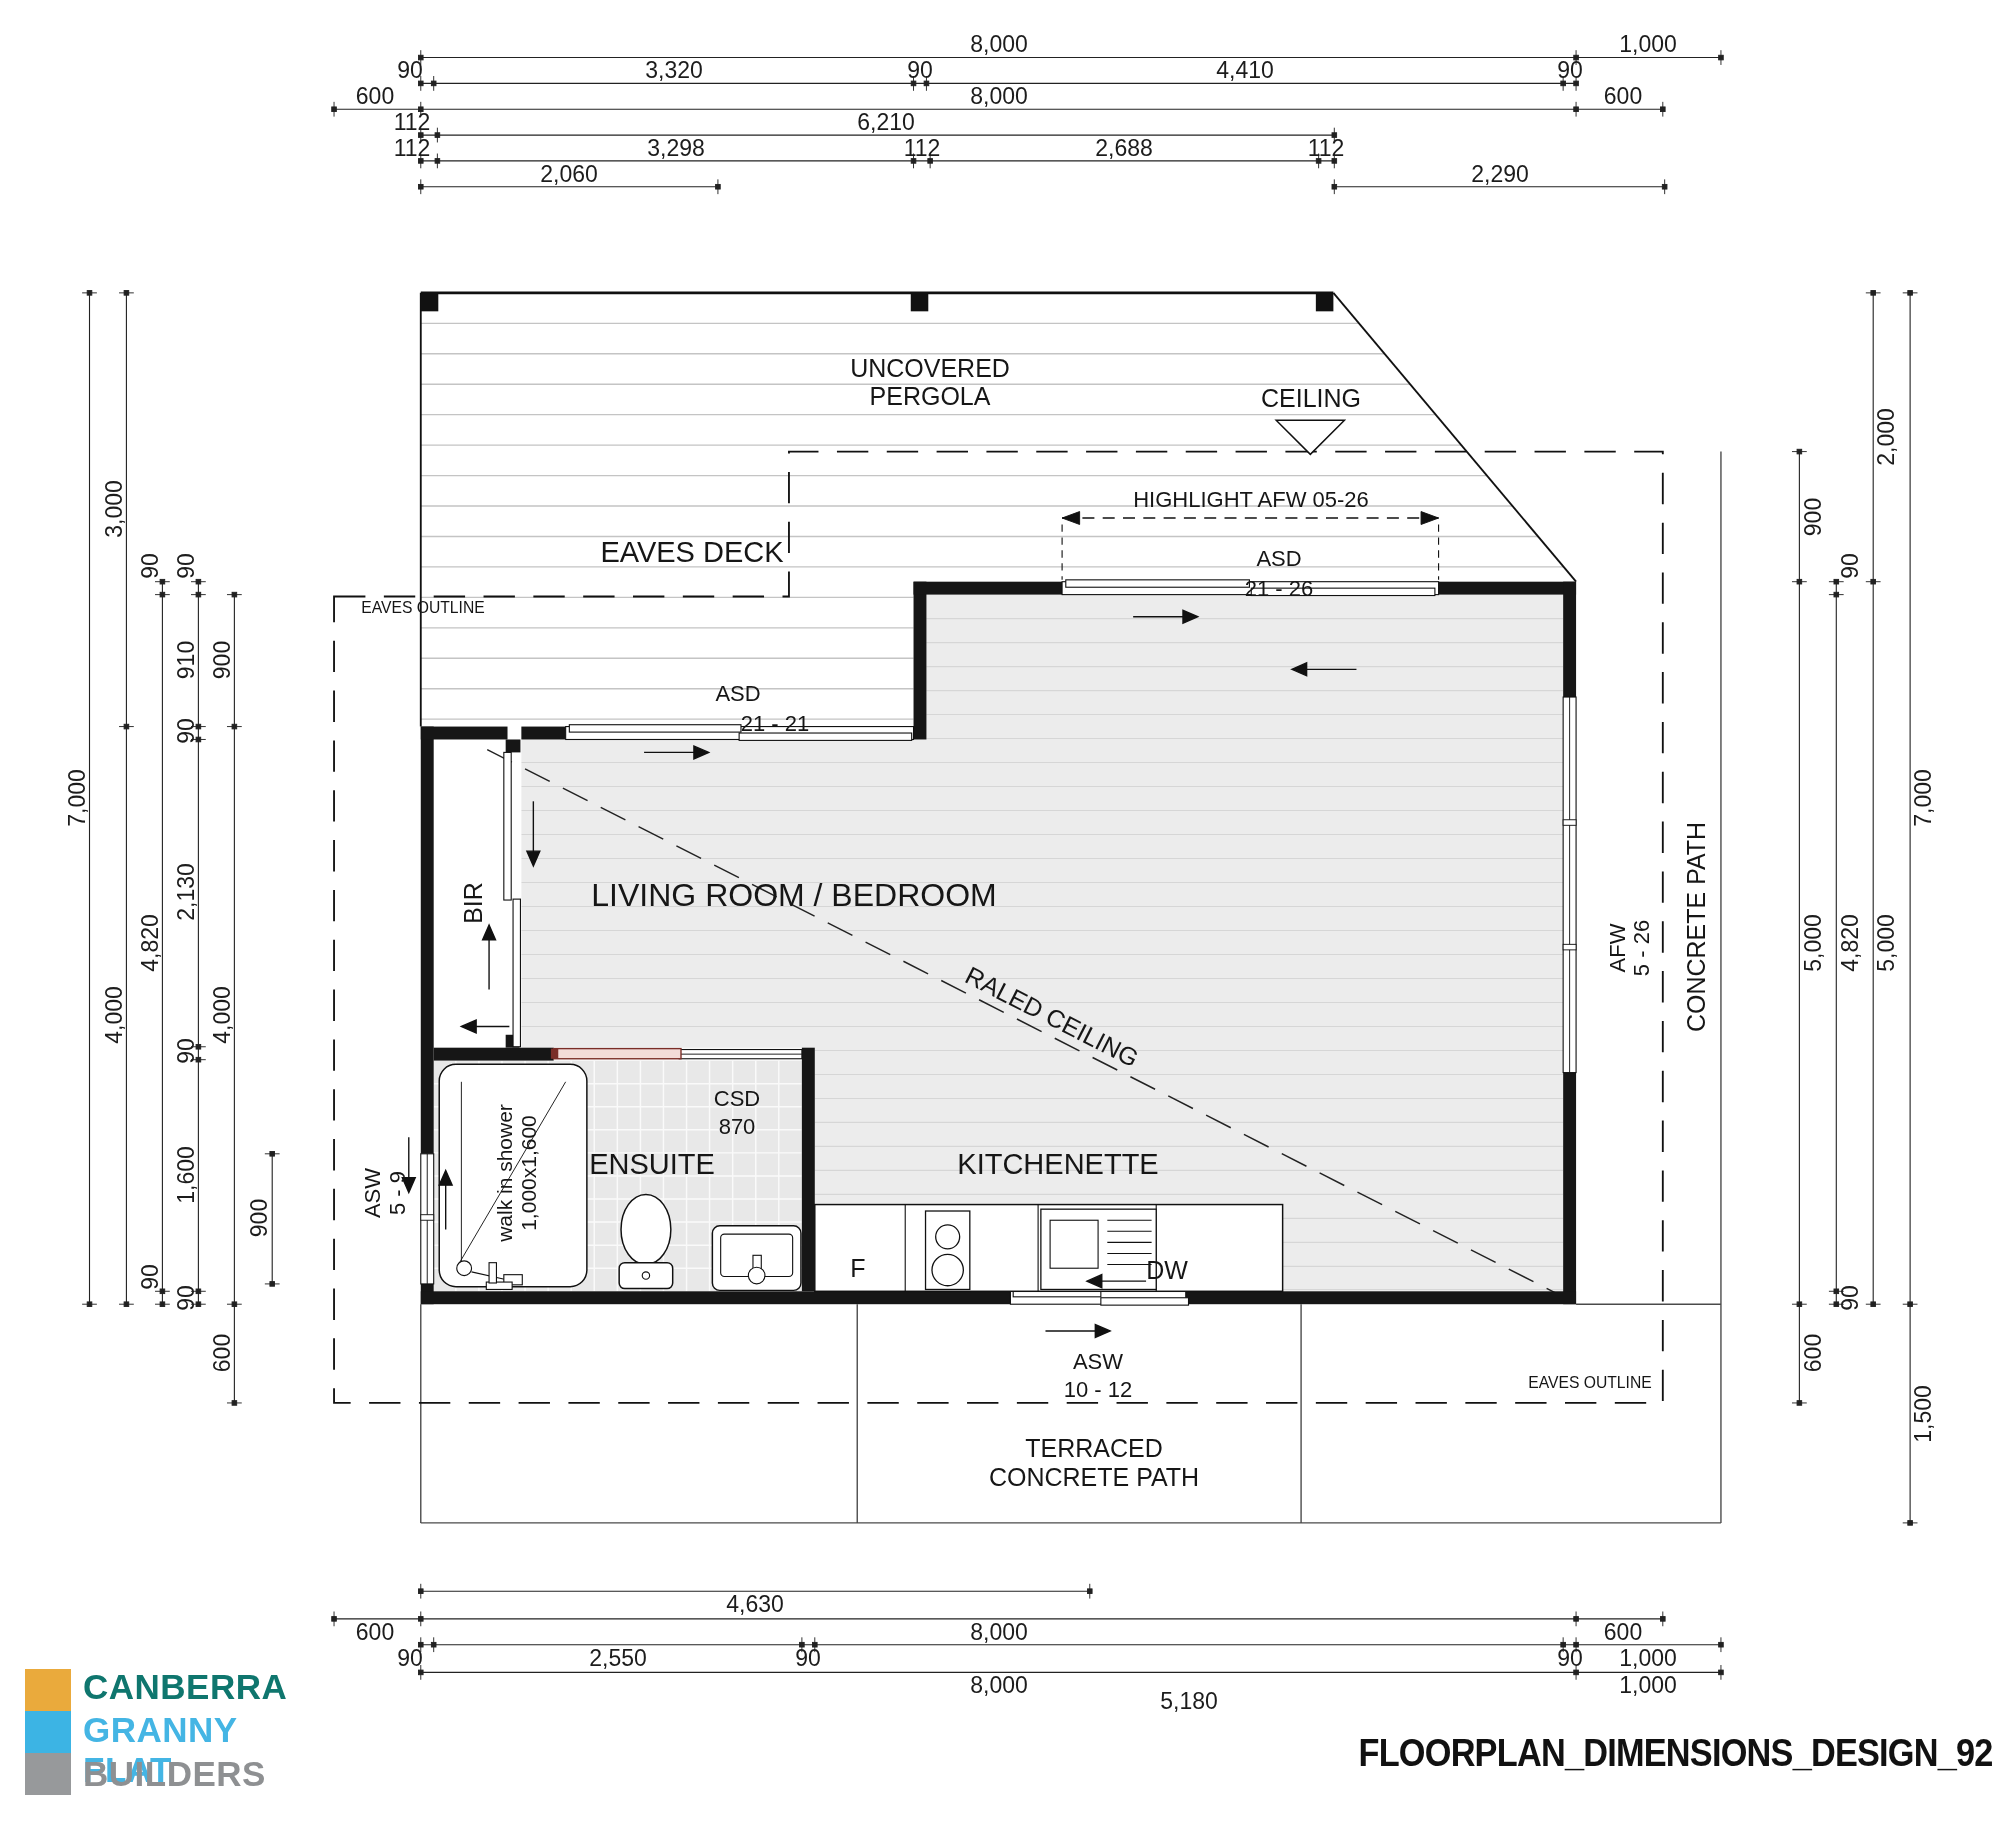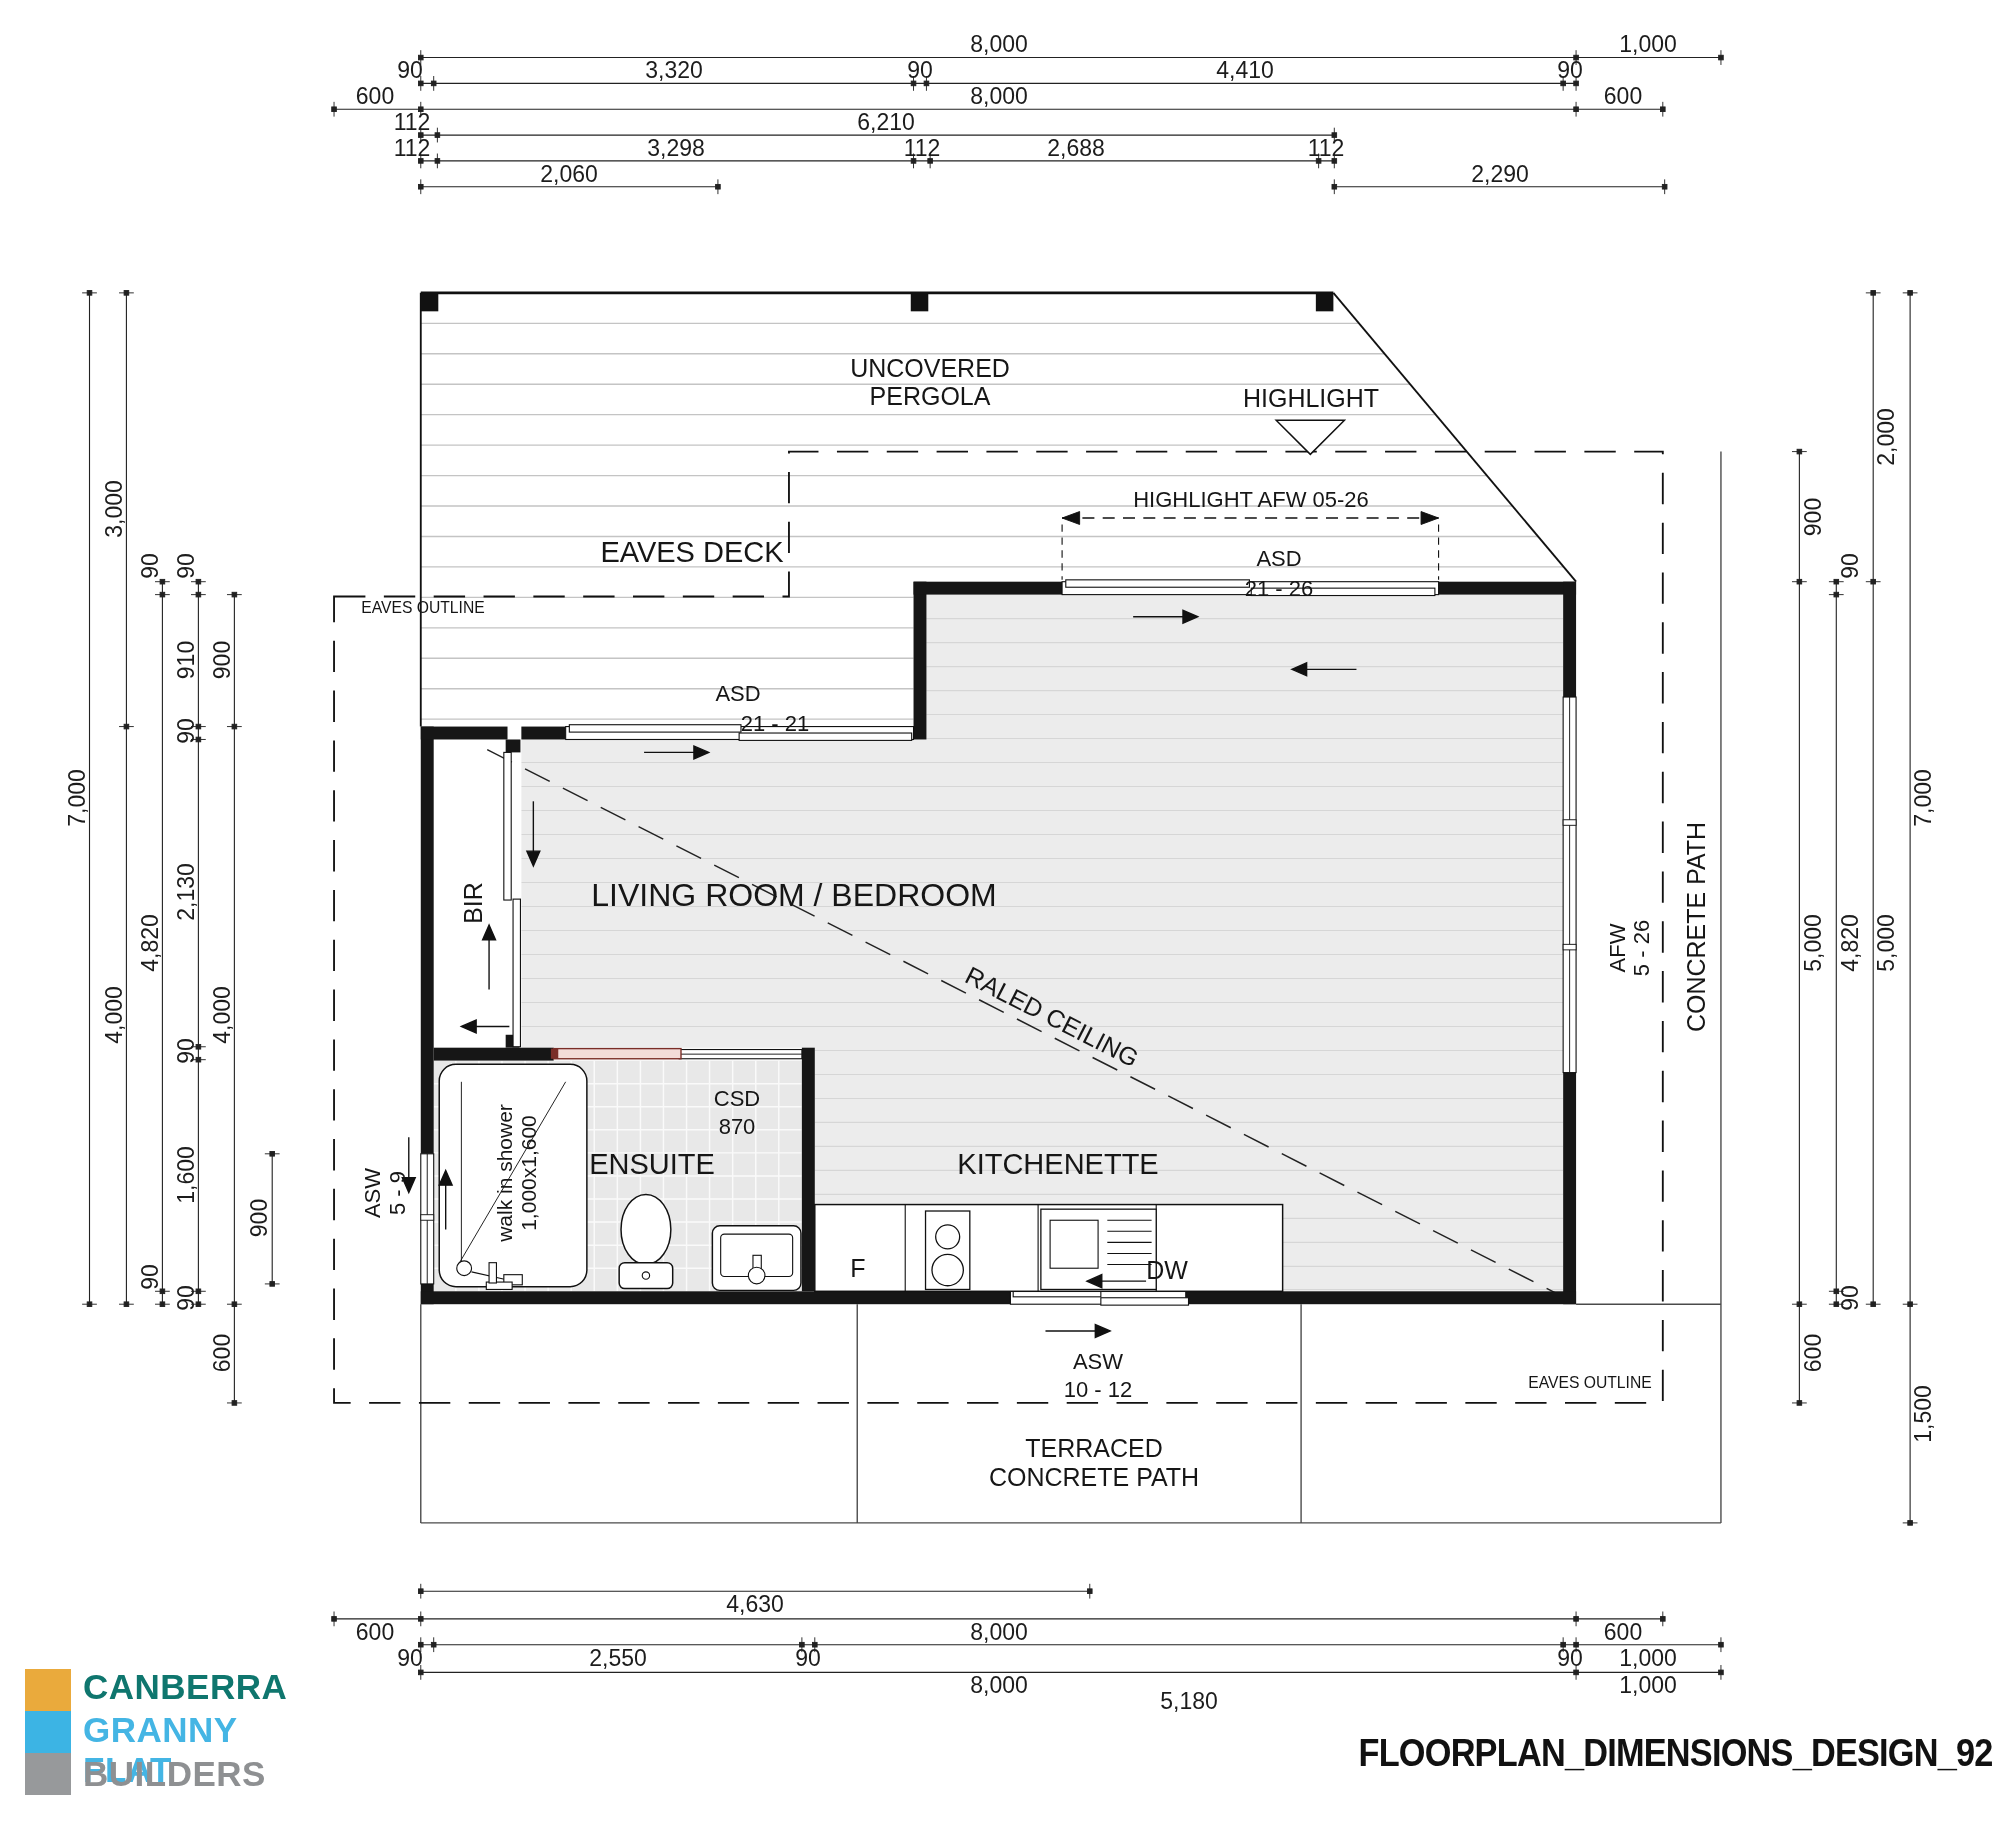--- a/index.html
+++ b/index.html
@@ -375,21 +375,21 @@
         <rect x="2067.5" y="1410.5" width="5" height="5"></rect>
         <line x1="2062" y1="1413" x2="2078" y2="1413" stroke-width="1"></line>
         <rect x="2067.5" y="1647.5" width="5" height="5"></rect>
         <line x1="2062" y1="1650" x2="2078" y2="1650" stroke-width="1"></line>
       </g>
 </svg>
 
 <div id="labels">
       <span class="lbl lbl-med" style="left: 930px; top: 368px; transform: translate(-50%, -50%) rotate(0deg);">UNCOVERED</span>
       <span class="lbl lbl-med" style="left: 930px; top: 396px; transform: translate(-50%, -50%) rotate(0deg);">PERGOLA</span>
-      <span class="lbl lbl-med" style="left: 1311px; top: 398px; transform: translate(-50%, -50%) rotate(0deg);">HIGHLIGHT</span>
+      <span class="lbl lbl-med" style="left: 1311px; top: 398px; transform: translate(-50%, -50%) rotate(0deg);">CEILING</span>
       <span class="lbl lbl-room" style="left: 692px; top: 552px; transform: translate(-50%, -50%) rotate(0deg);">EAVES DECK</span>
       <span class="lbl lbl-win" style="left: 1251px; top: 500px; transform: translate(-50%, -50%) rotate(0deg);">HIGHLIGHT AFW 05-26</span>
       <span class="lbl lbl-win" style="left: 1279px; top: 559px; transform: translate(-50%, -50%) rotate(0deg);">ASD</span>
       <span class="lbl lbl-win" style="left: 1279px; top: 589px; transform: translate(-50%, -50%) rotate(0deg); text-align: right;">21 - 26</span>
       <span class="lbl lbl-win" style="left: 738px; top: 694px; transform: translate(-50%, -50%) rotate(0deg);">ASD</span>
       <span class="lbl lbl-win" style="left: 738px; top: 724px; transform: translate(-50%, -50%) rotate(0deg); margin-left: 37px;">21 - 21</span>
       <span class="lbl lbl-tiny" style="left: 423px; top: 608px; transform: translate(-50%, -50%) rotate(0deg);">EAVES OUTLINE</span>
       <span class="lbl lbl-med" style="left: 473px; top: 903px; transform: translate(-50%, -50%) rotate(-90deg);">BIR</span>
       <span class="lbl lbl-lg" style="left: 794px; top: 895px; transform: translate(-50%, -50%) rotate(0deg);">LIVING ROOM / BEDROOM</span>
       <span class="lbl lbl-med" style="left: 1052px; top: 1017px; transform: translate(-50%, -50%) rotate(27deg);">RALED CEILING</span>
@@ -421,21 +421,21 @@
       <span class="lbl lbl-dim" style="left: 1245px; top: 70px; transform: translate(-50%, -50%) rotate(0deg);">4,410</span>
       <span class="lbl lbl-dim" style="left: 1570px; top: 70px; transform: translate(-50%, -50%) rotate(0deg);">90</span>
       <span class="lbl lbl-dim" style="left: 375px; top: 96px; transform: translate(-50%, -50%) rotate(0deg);">600</span>
       <span class="lbl lbl-dim" style="left: 999px; top: 96px; transform: translate(-50%, -50%) rotate(0deg);">8,000</span>
       <span class="lbl lbl-dim" style="left: 1623px; top: 96px; transform: translate(-50%, -50%) rotate(0deg);">600</span>
       <span class="lbl lbl-dim" style="left: 412px; top: 122px; transform: translate(-50%, -50%) rotate(0deg);">112</span>
       <span class="lbl lbl-dim" style="left: 886px; top: 122px; transform: translate(-50%, -50%) rotate(0deg);">6,210</span>
       <span class="lbl lbl-dim" style="left: 412px; top: 148px; transform: translate(-50%, -50%) rotate(0deg);">112</span>
       <span class="lbl lbl-dim" style="left: 676px; top: 148px; transform: translate(-50%, -50%) rotate(0deg);">3,298</span>
       <span class="lbl lbl-dim" style="left: 922px; top: 148px; transform: translate(-50%, -50%) rotate(0deg);">112</span>
-      <span class="lbl lbl-dim" style="left: 1076px; top: 148px; transform: translate(-50%, -50%) rotate(0deg);">2,688</span>
+      <span class="lbl lbl-dim" style="left: 1124px; top: 148px; transform: translate(-50%, -50%) rotate(0deg);">2,688</span>
       <span class="lbl lbl-dim" style="left: 1326px; top: 148px; transform: translate(-50%, -50%) rotate(0deg);">112</span>
       <span class="lbl lbl-dim" style="left: 569px; top: 174px; transform: translate(-50%, -50%) rotate(0deg);">2,060</span>
       <span class="lbl lbl-dim" style="left: 1500px; top: 174px; transform: translate(-50%, -50%) rotate(0deg);">2,290</span>
       <span class="lbl lbl-dim" style="left: 77px; top: 798px; transform: translate(-50%, -50%) rotate(-90deg);">7,000</span>
       <span class="lbl lbl-dim" style="left: 114px; top: 509px; transform: translate(-50%, -50%) rotate(-90deg);">3,000</span>
       <span class="lbl lbl-dim" style="left: 114px; top: 1015px; transform: translate(-50%, -50%) rotate(-90deg);">4,000</span>
       <span class="lbl lbl-dim" style="left: 150px; top: 566px; transform: translate(-50%, -50%) rotate(-90deg);">90</span>
       <span class="lbl lbl-dim" style="left: 150px; top: 943px; transform: translate(-50%, -50%) rotate(-90deg);">4,820</span>
       <span class="lbl lbl-dim" style="left: 150px; top: 1277px; transform: translate(-50%, -50%) rotate(-90deg);">90</span>
       <span class="lbl lbl-dim" style="left: 186px; top: 566px; transform: translate(-50%, -50%) rotate(-90deg);">90</span>

